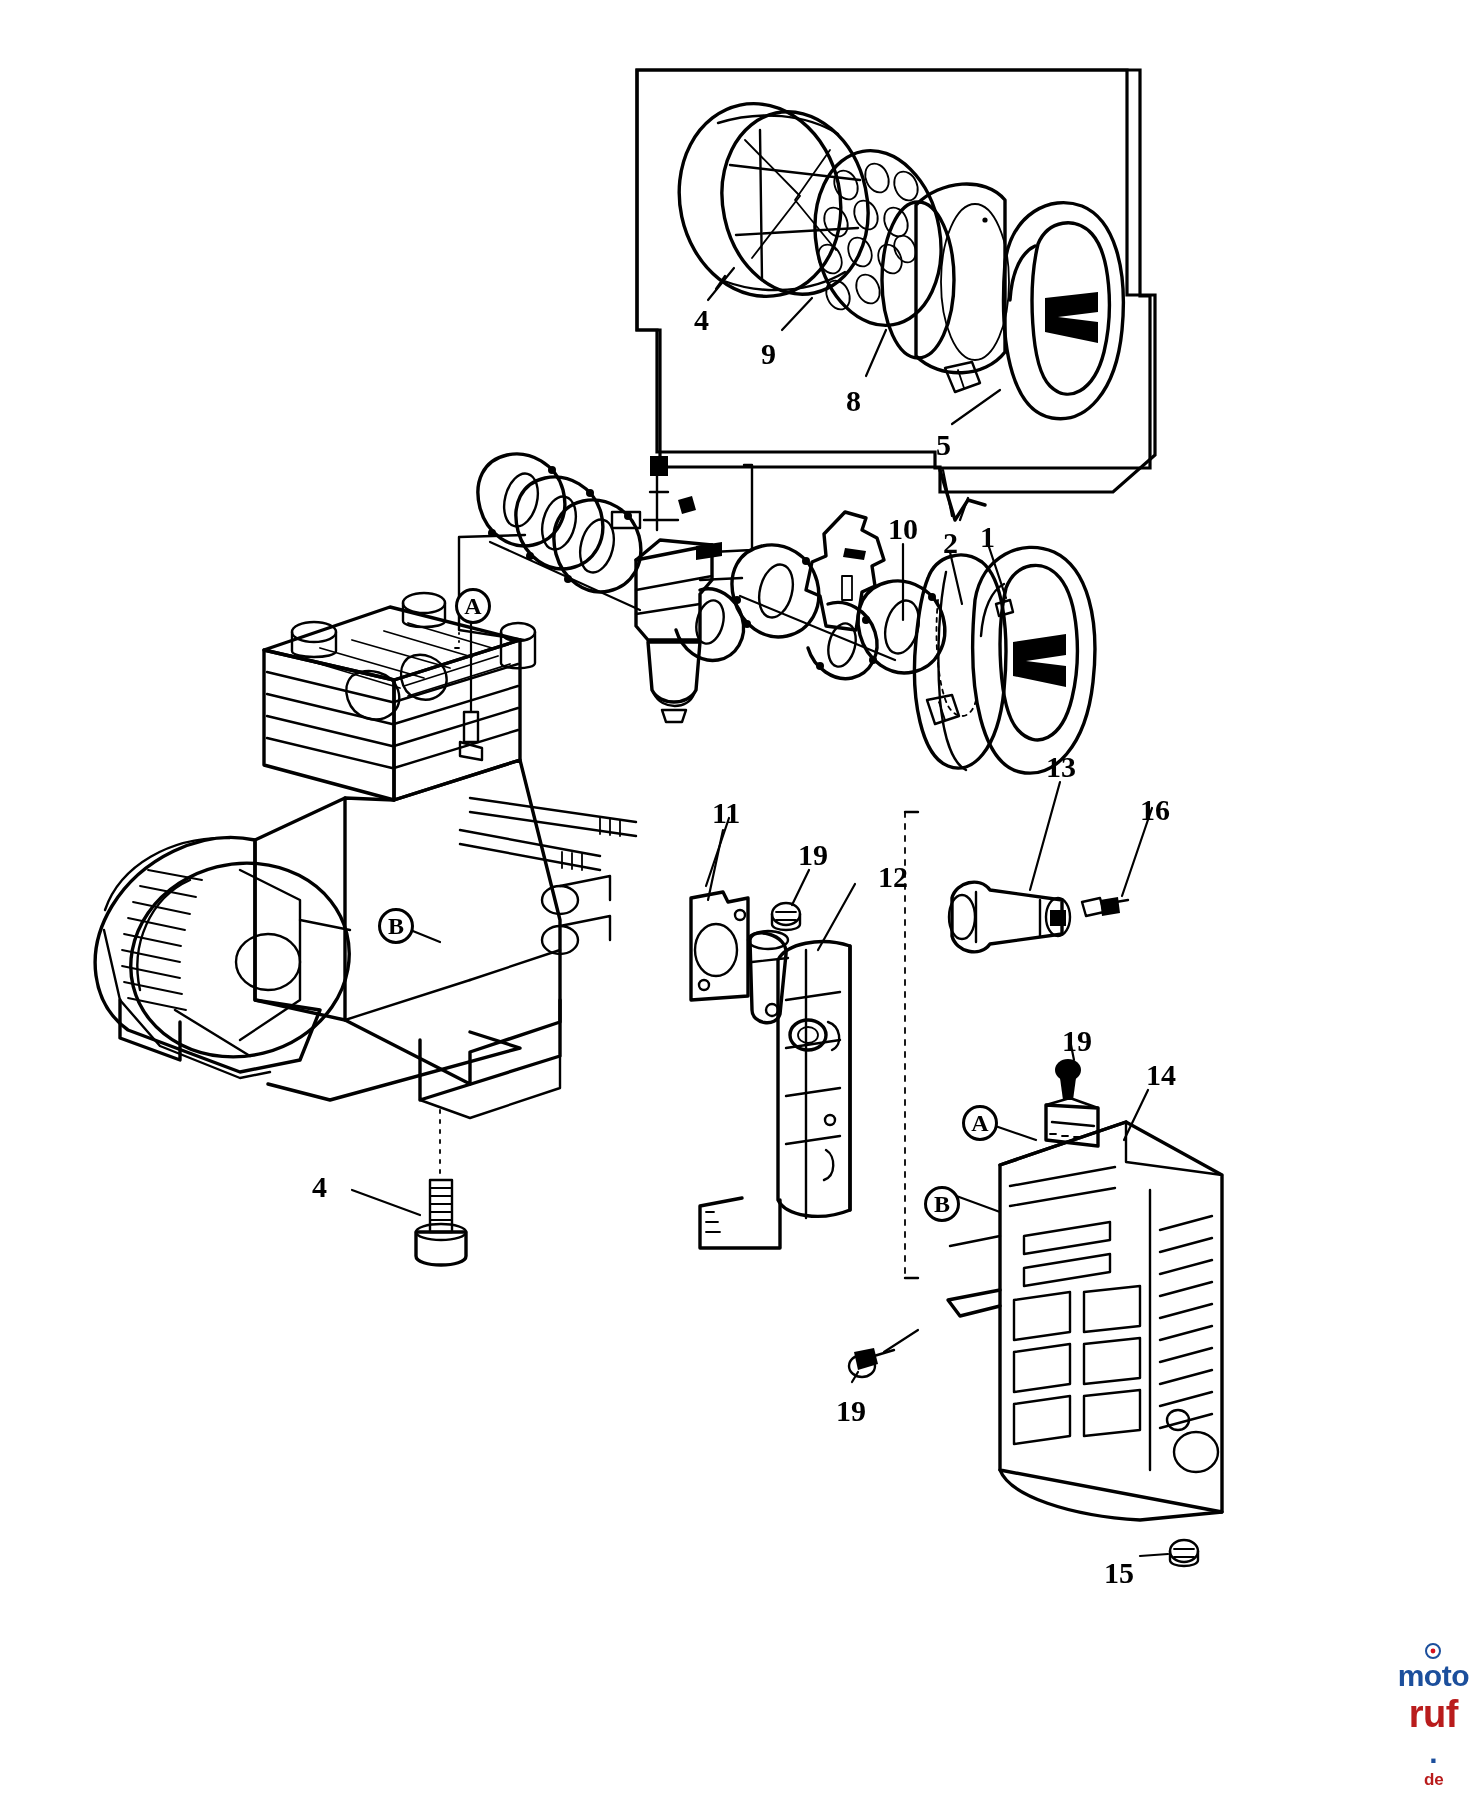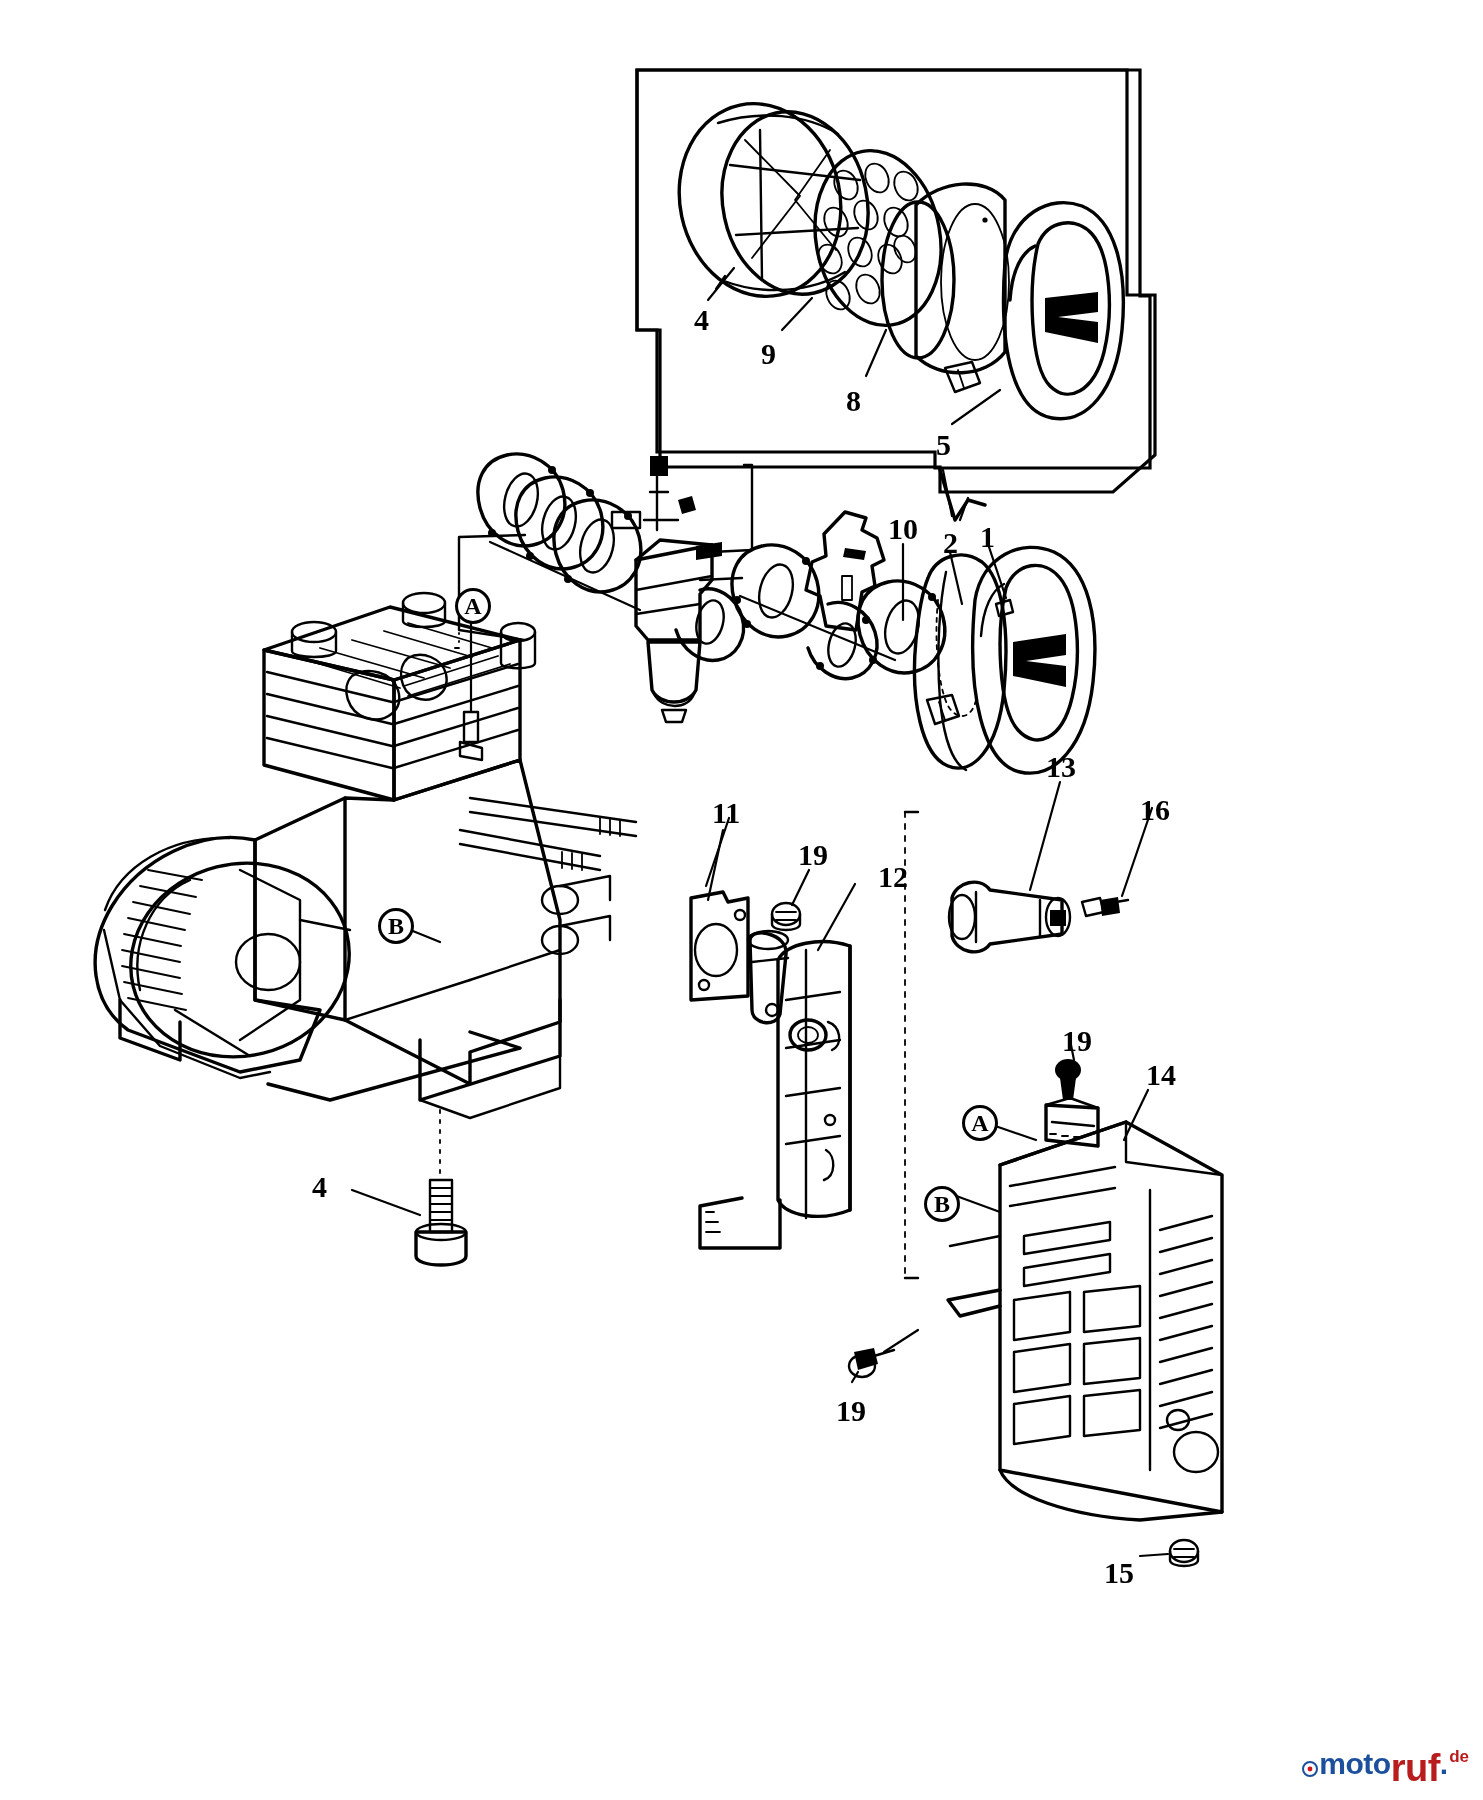--- a/index.html
+++ b/index.html
@@ -49,23 +49,24 @@
     color: #000;
     background: #fff;
     user-select: none;
   }
   
   #watermark {
     position: absolute;
     right: 14px;
     bottom: 10px;
     display: flex;
-    align-items: flex-start;
+    align-items: center;
     font-family: "Liberation Sans", sans-serif;
     user-select: none;
+    flex-direction: column;
   }
   #watermark .wm-moto {
     font-size: 30px;
     font-weight: bold;
     color: #1c4f9c;
     letter-spacing: -0.5px;
   }
   #watermark .wm-ruf {
     font-size: 38px;
     font-weight: bold;

